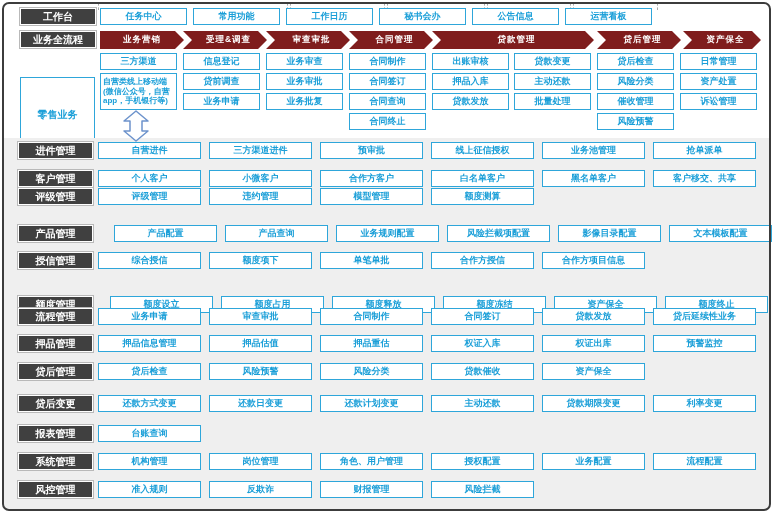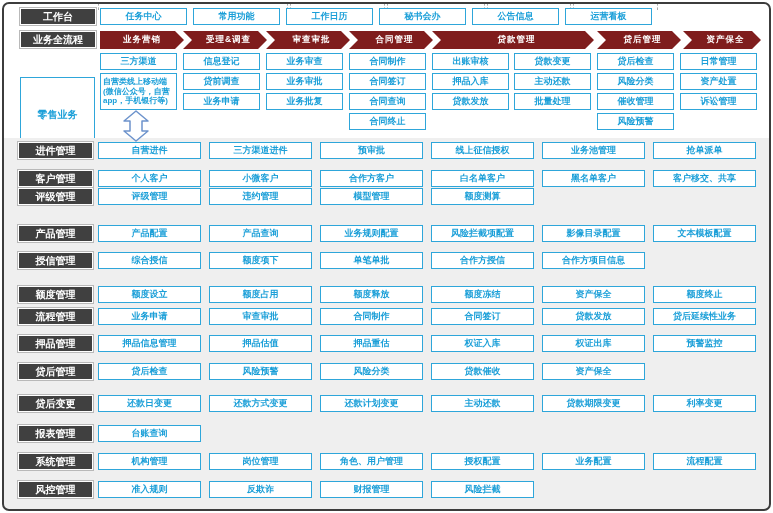--- a/index.html
+++ b/index.html
@@ -151,21 +151,21 @@
     <div class="mrow" style="top:50px;">
       <div class="glabel">评级管理</div>
       <div class="items">
         <div class="bbox">评级管理</div>
         <div class="bbox">违约管理</div>
         <div class="bbox">模型管理</div>
         <div class="bbox">额度测算</div>
       </div>
     </div>
 
-    <div class="mrow" style="top:87px;">
+    <div class="mrow" style="top:87px;gap:16px;">
       <div class="glabel">产品管理</div>
       <div class="items">
         <div class="bbox">产品配置</div>
         <div class="bbox">产品查询</div>
         <div class="bbox">业务规则配置</div>
         <div class="bbox">风险拦截项配置</div>
         <div class="bbox">影像目录配置</div>
         <div class="bbox">文本模板配置</div>
       </div>
     </div>
@@ -174,21 +174,21 @@
       <div class="glabel">授信管理</div>
       <div class="items">
         <div class="bbox">综合授信</div>
         <div class="bbox">额度项下</div>
         <div class="bbox">单笔单批</div>
         <div class="bbox">合作方授信</div>
         <div class="bbox">合作方项目信息</div>
       </div>
     </div>
 
-    <div class="mrow" style="top:148px;">
+    <div class="mrow" style="top:158px;gap:12px;">
       <div class="glabel">额度管理</div>
       <div class="items">
         <div class="bbox">额度设立</div>
         <div class="bbox">额度占用</div>
         <div class="bbox">额度释放</div>
         <div class="bbox">额度冻结</div>
         <div class="bbox">资产保全</div>
         <div class="bbox">额度终止</div>
       </div>
     </div>
@@ -224,22 +224,22 @@
         <div class="bbox">风险预警</div>
         <div class="bbox">风险分类</div>
         <div class="bbox">贷款催收</div>
         <div class="bbox">资产保全</div>
       </div>
     </div>
 
     <div class="mrow" style="top:257px;">
       <div class="glabel">贷后变更</div>
       <div class="items">
+        <div class="bbox">还款方式变更</div>
         <div class="bbox">还款日变更</div>
-        <div class="bbox">还款方式变更</div>
         <div class="bbox">还款计划变更</div>
         <div class="bbox">主动还款</div>
         <div class="bbox">贷款期限变更</div>
         <div class="bbox">利率变更</div>
       </div>
     </div>
 
     <div class="mrow" style="top:287px;">
       <div class="glabel">报表管理</div>
       <div class="items">

